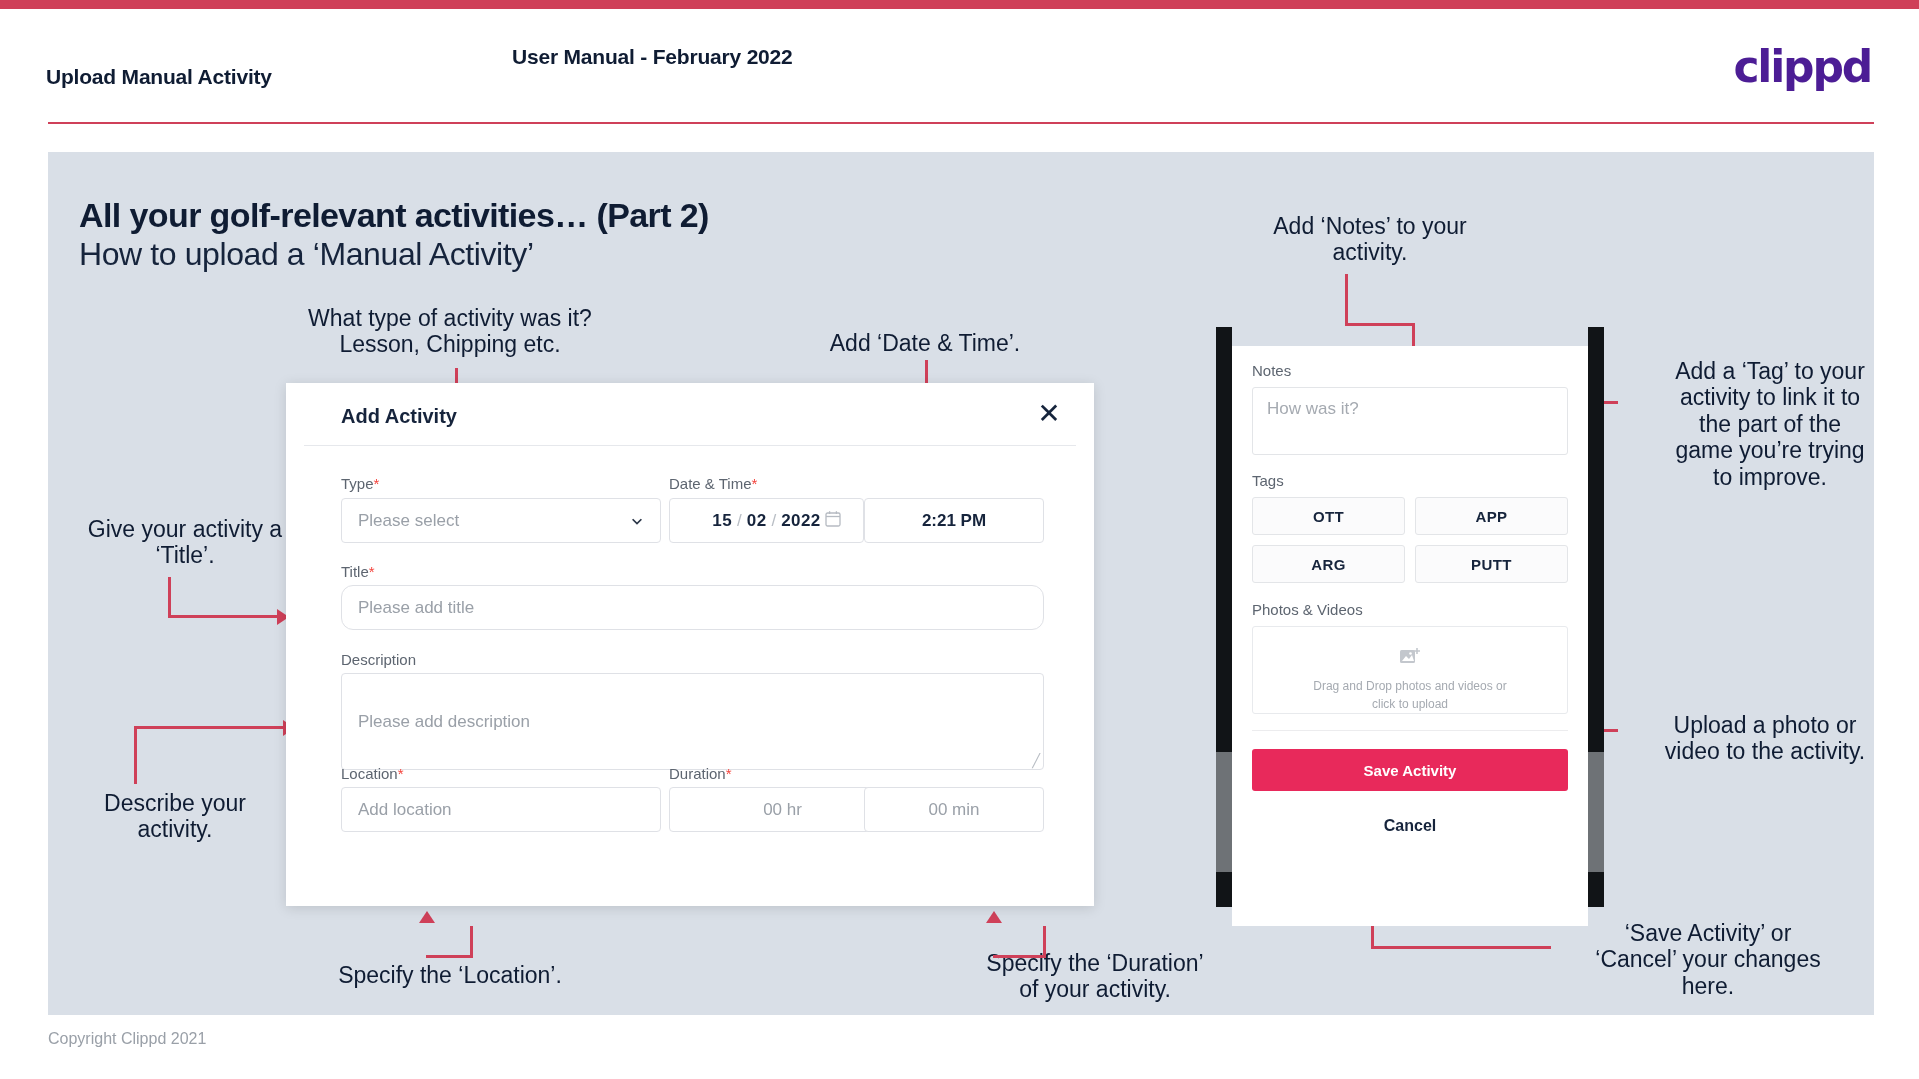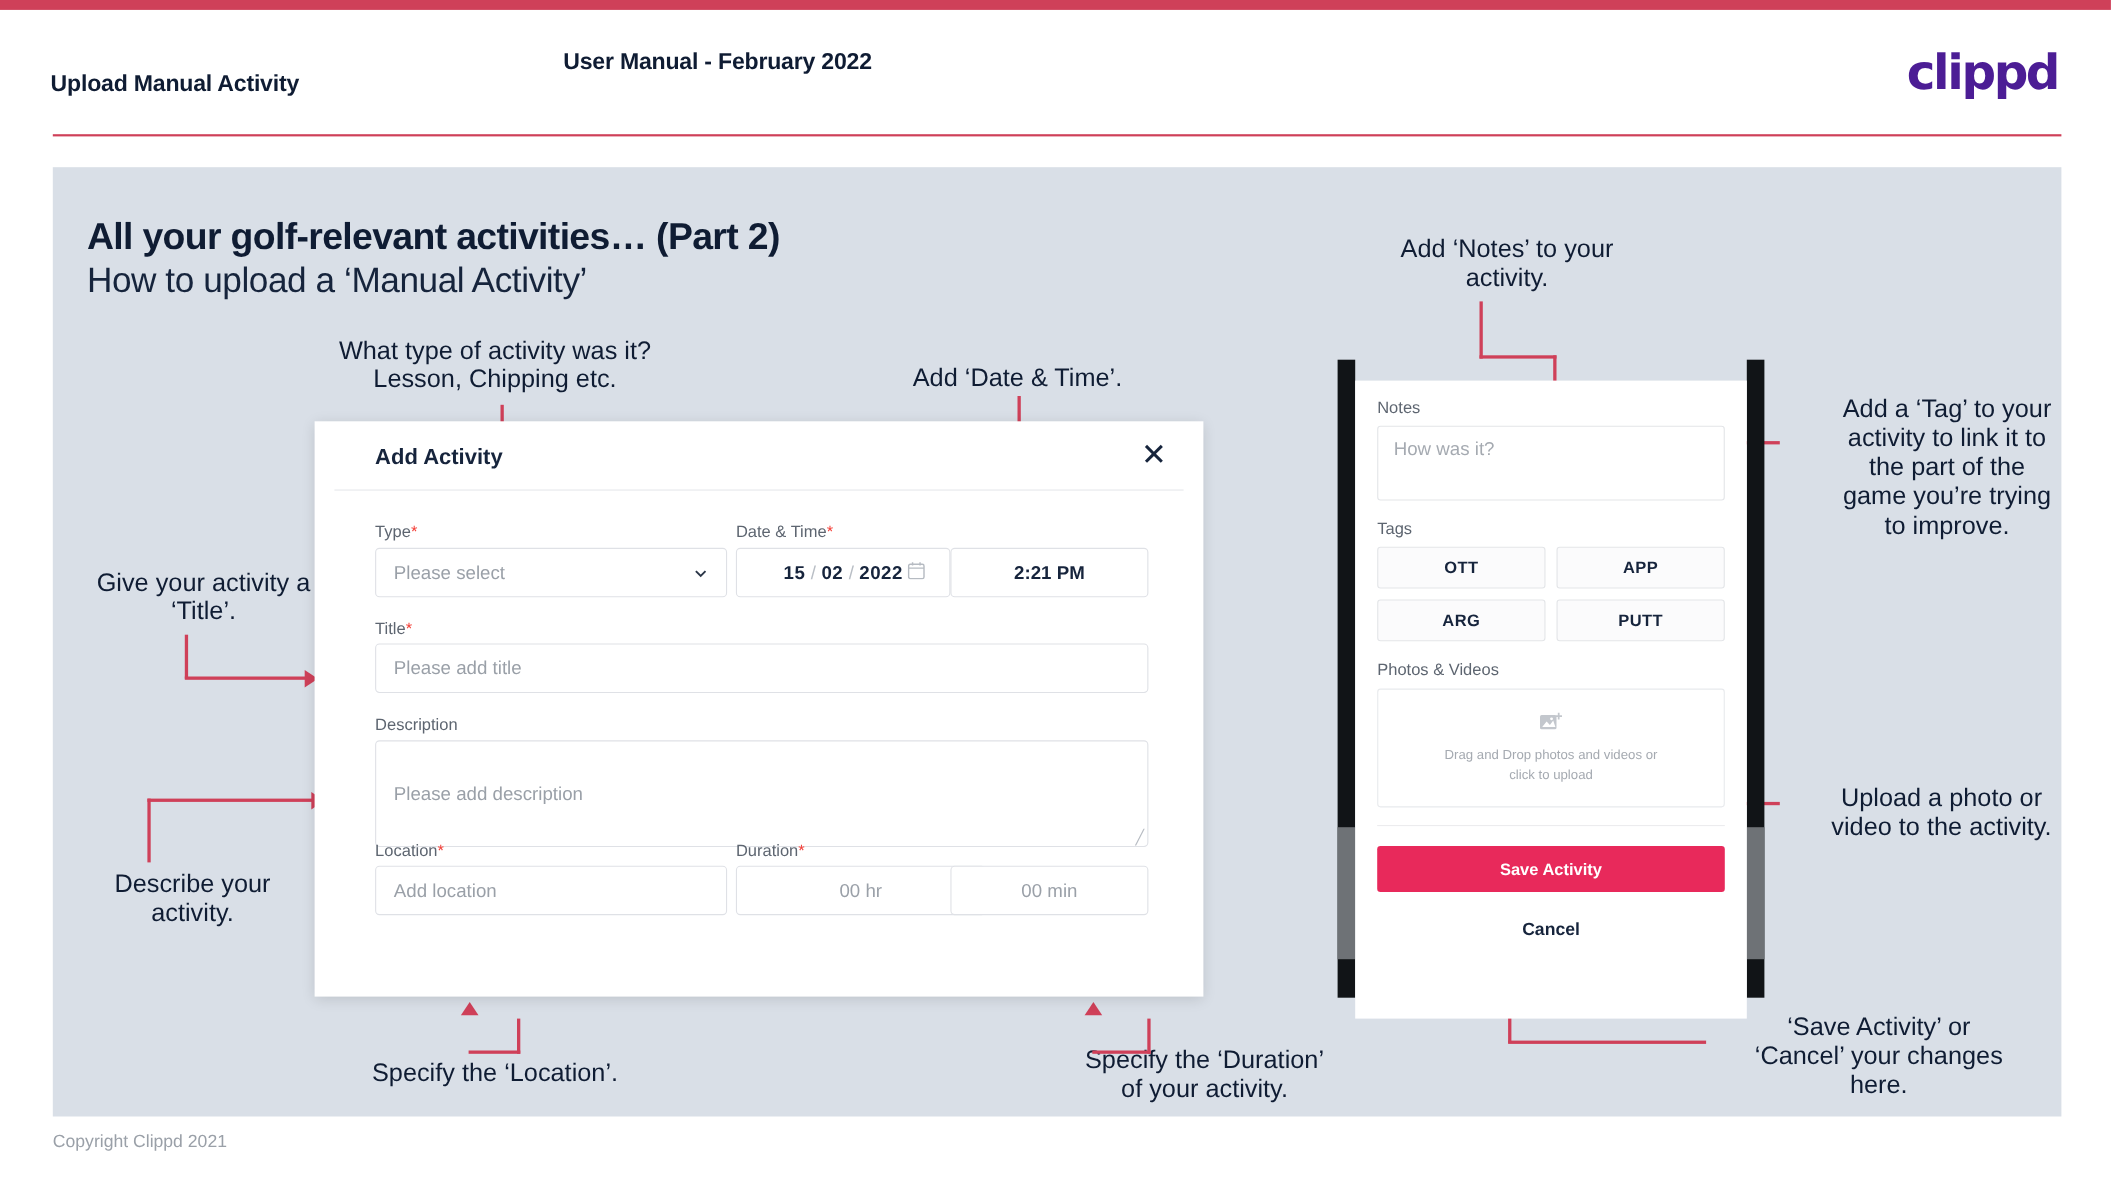--- a/index.html
+++ b/index.html
@@ -165,22 +165,22 @@
     margin-bottom: 17px;
   }
   .m-tags { display: grid; grid-template-columns: 1fr 1fr; gap: 10px; margin-bottom: 18px; }
   .m-tag {
     height: 38px; border: 1px solid #e3e5e8; border-radius: 3px;
     background: #fbfbfc;
     display: flex; align-items: center; justify-content: center;
     font-size: 15px; font-weight: 700; color: #16243c; letter-spacing: .4px;
   }
   .m-drop {
-    height: 108px; border: 1px solid #e8eaed; border-radius: 3px;
-    display: flex; flex-direction: column; align-items: center; justify-content: center;
+    height: 88px; border: 1px solid #e8eaed; border-radius: 3px;
+    display: flex; flex-direction: column; align-items: center; justify-content: flex-end;
     text-align: center; font-size: 12px; color: #a5aab1; line-height: 1.5;
     margin-bottom: 16px;
   }
   .m-drop .ph-ico { margin-bottom: 6px; }
   .m-sep { height: 1px; background: #ececee; margin: 0 0 18px 0; }
   .m-save {
     height: 42px; background: #e8295b; border-radius: 3px;
     display: flex; align-items: center; justify-content: center;
     color: #fff; font-size: 15px; font-weight: 700;
   }
@@ -314,21 +314,21 @@
         </svg>
       </span>
     </div>
     <div class="inp center" style="left:578px; top:115px; width:180px; height:45px;">
       <span class="timeval">2:21 PM</span>
     </div>
 
     <div class="field-label" style="left:55px; top:180px;">
       <span>Title</span><span class="req">*</span>
     </div>
-    <div class="inp" style="left:55px; top:202px; width:703px; height:45px;">
+    <div class="inp" style="left:55px; top:202px; width:703px; height:45px;border-radius:12px;">
       <span>Please add title</span>
     </div>
 
     <div class="field-label" style="left:55px; top:268px;">
       <span>Description</span>
     </div>
     <div class="inp" style="left:55px; top:290px; width:703px; height:97px; align-items:center; padding-top:0;">
       <span>Please add description</span>
       <span class="textarea-resize">╱</span>
     </div>

